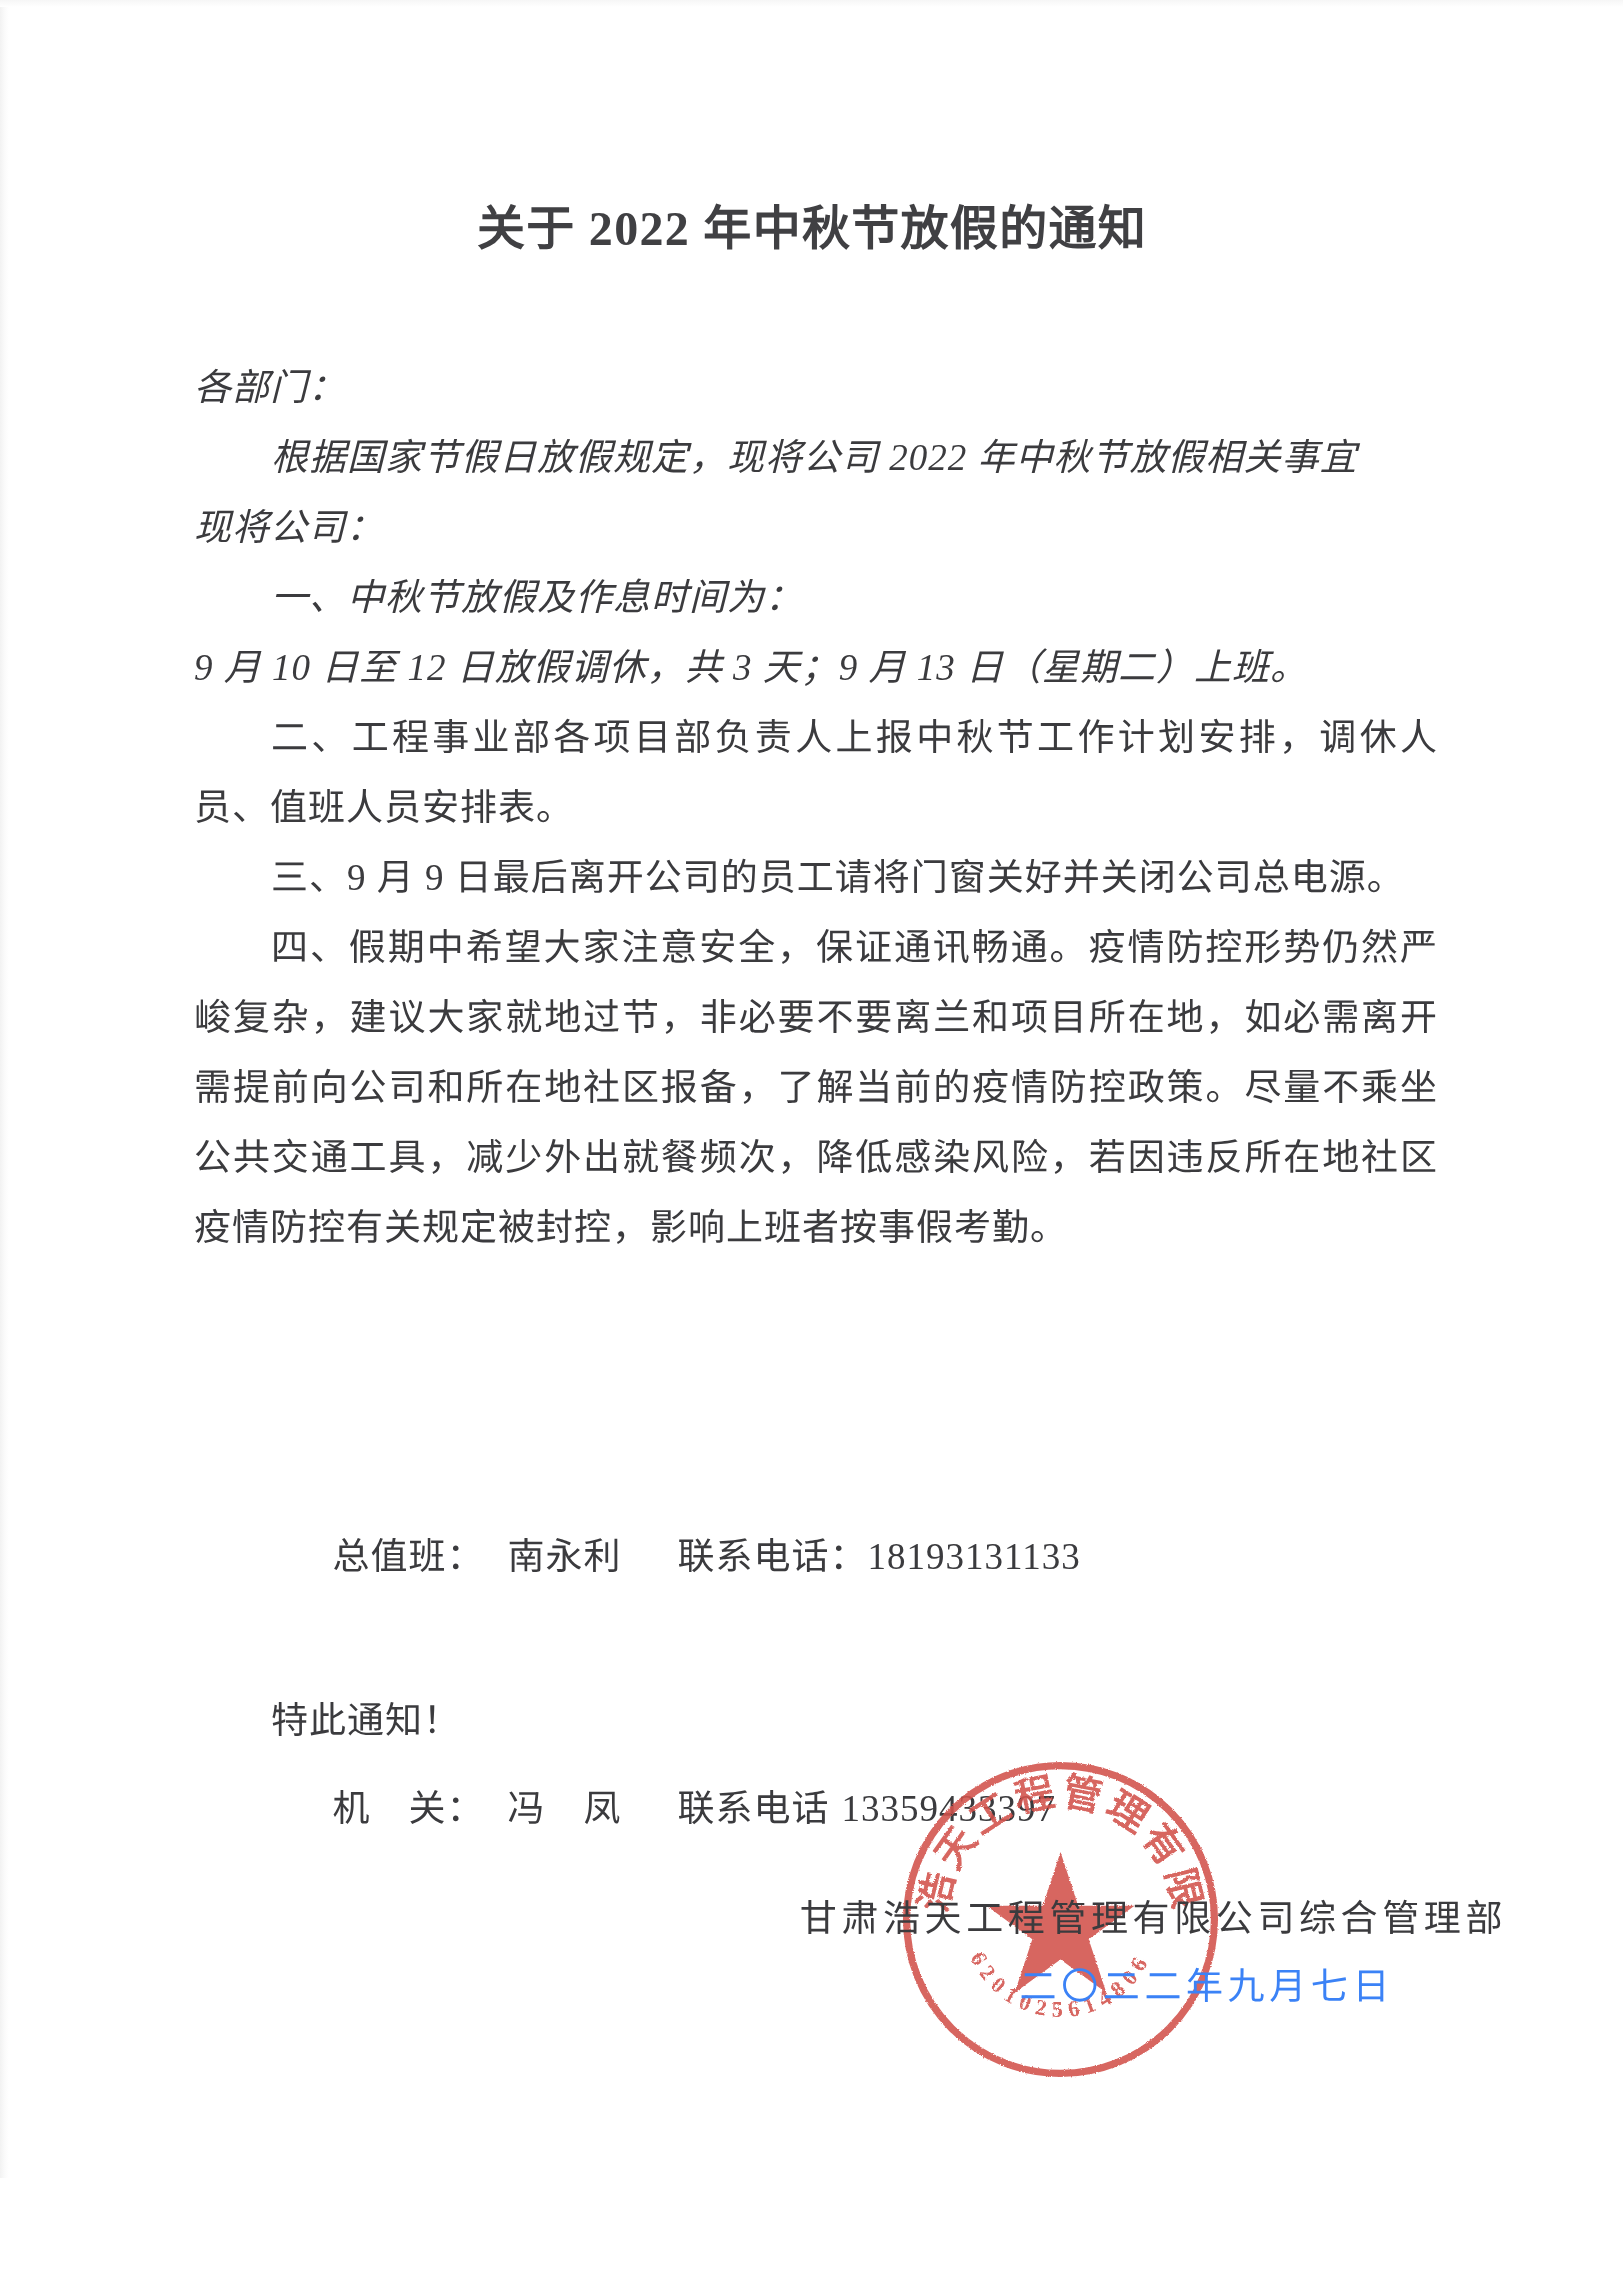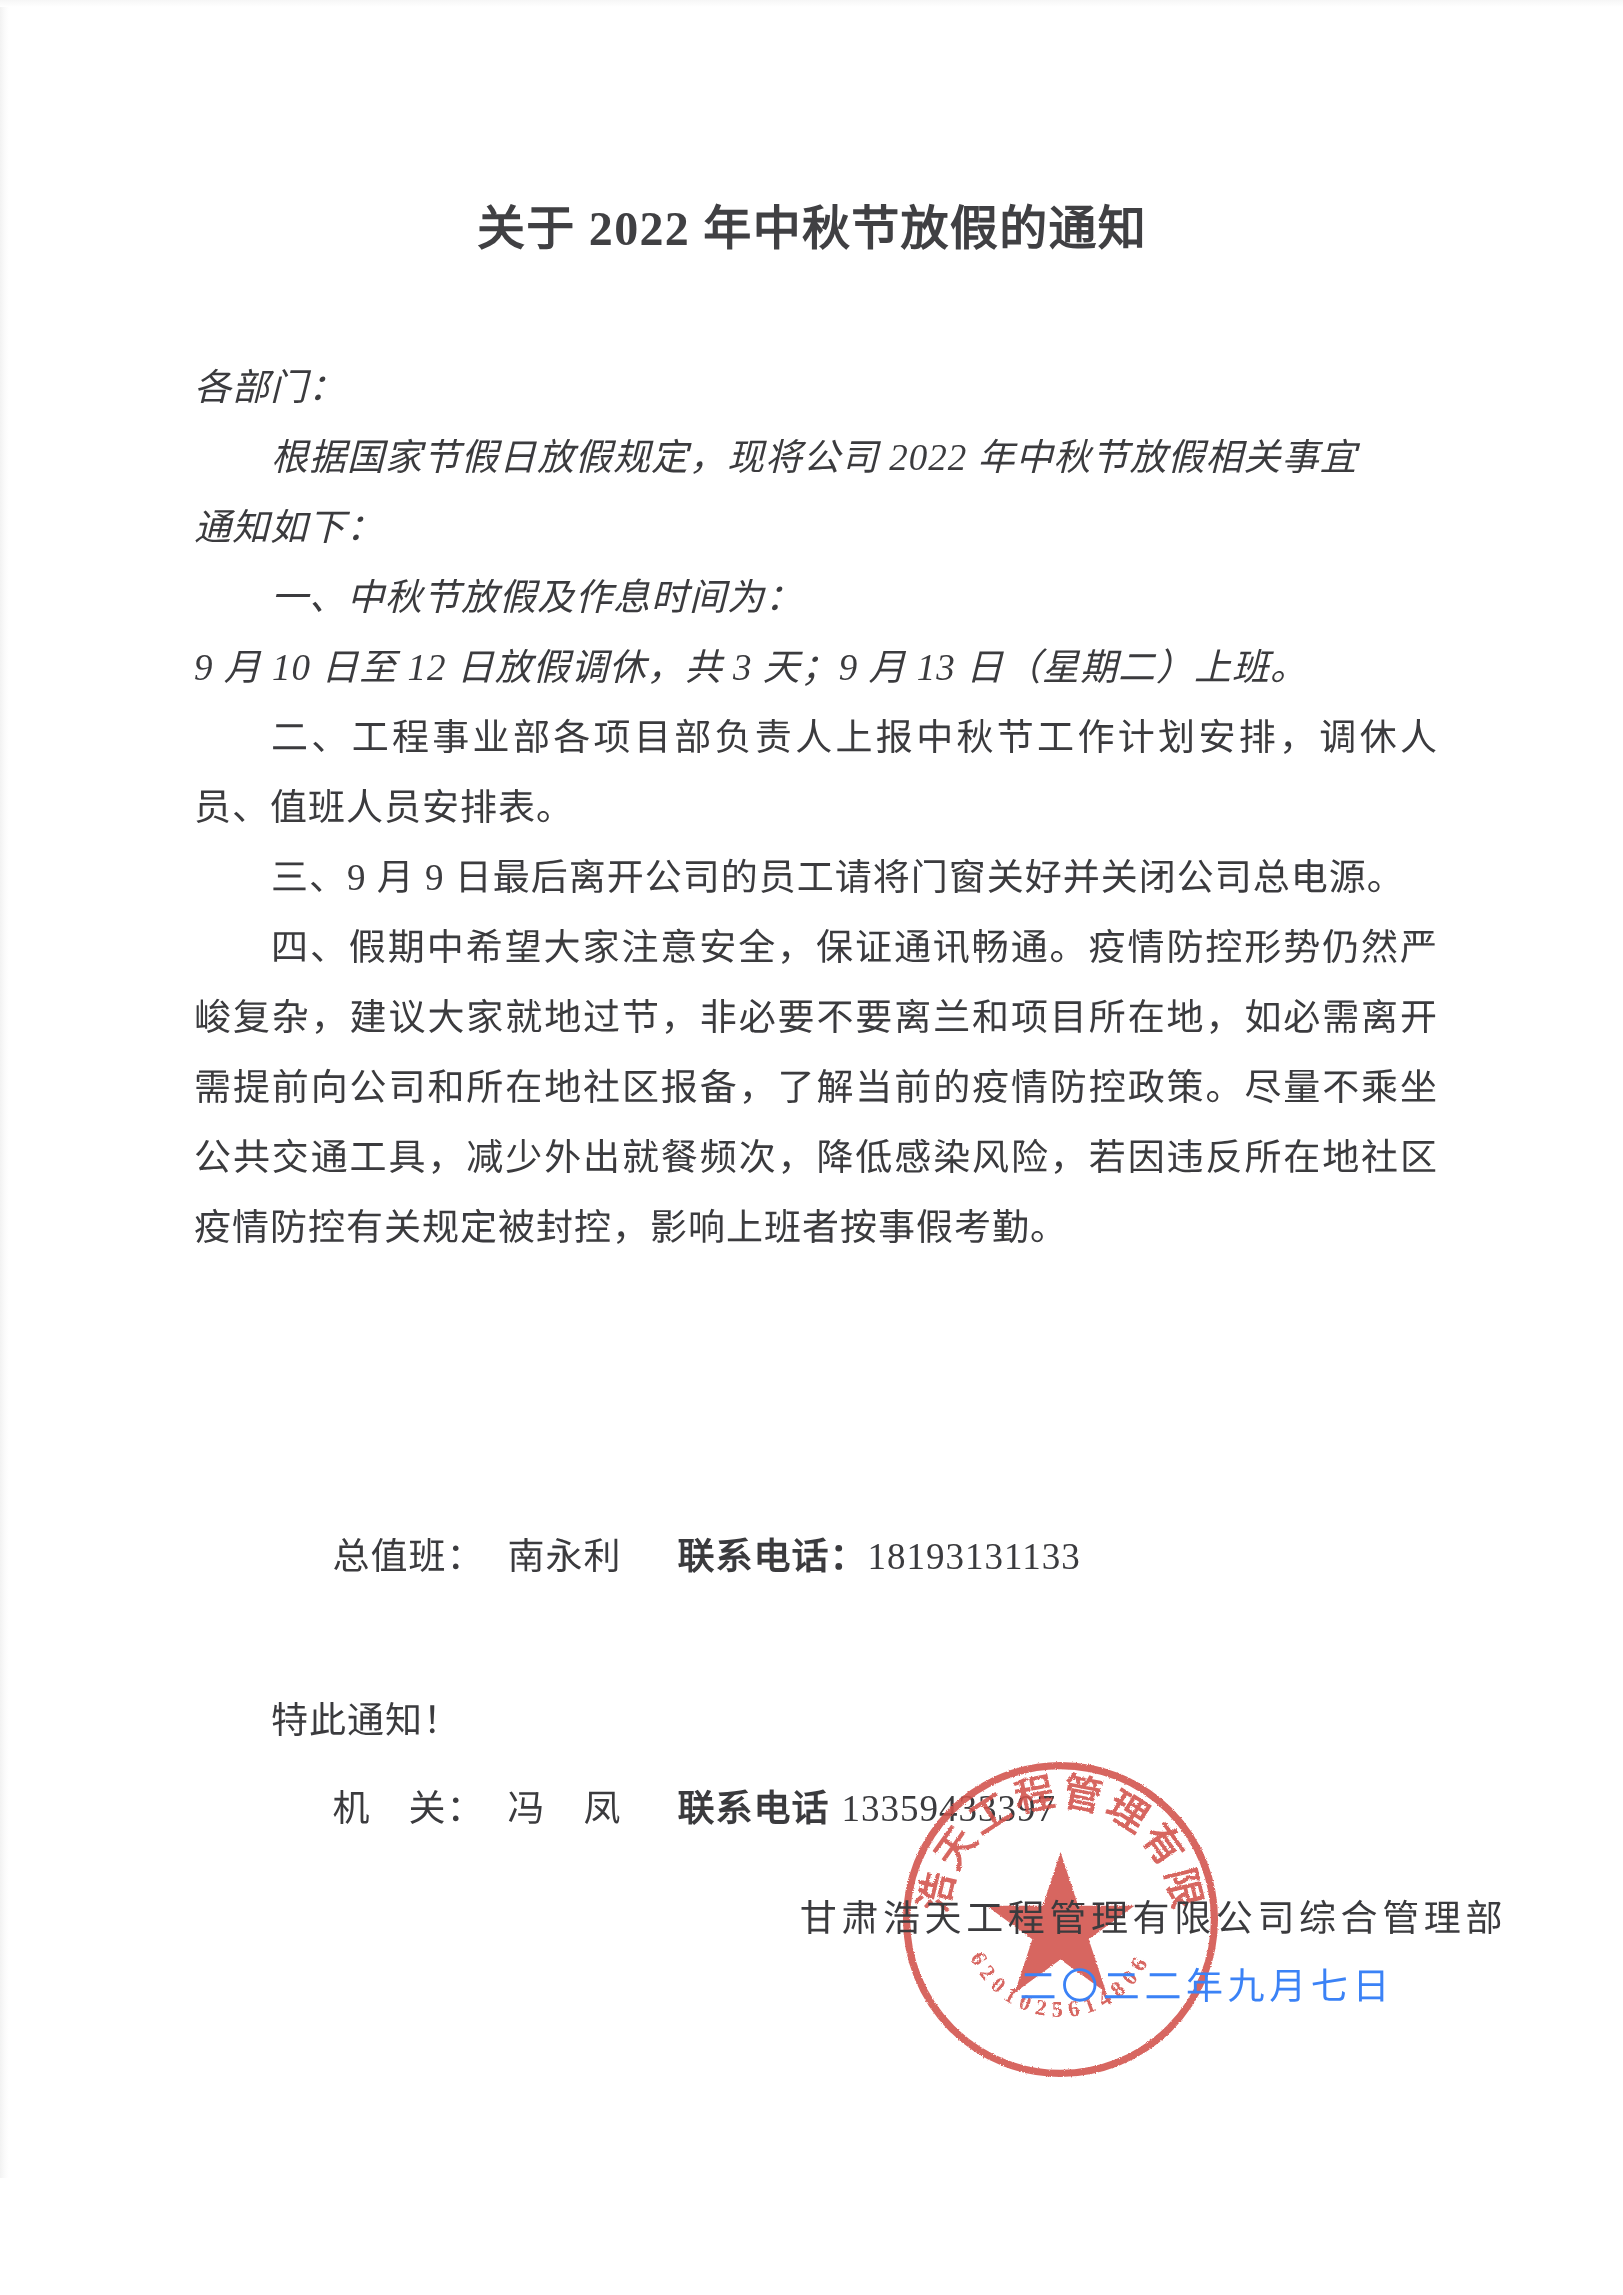--- a/index.html
+++ b/index.html
@@ -105,21 +105,20 @@
   }
 
   .contact-name {
     display: inline-block;
     min-width: 170px;
   }
 
   .contact-phone-label {
     display: inline-block;
     min-width: 164px;
-    font-weight: bold;
   }
 
   .closing {
     position: absolute;
     left: 194px;
     top: 1686px;
     font-size: 37px;
     line-height: 70px;
     color: #3b3b3e;
     letter-spacing: 1px;
@@ -174,21 +173,21 @@
   <div class="scan-edge-top"></div>
 
   <div class="doc-title">关于 2022 年中秋节放假的通知</div>
 
   <div class="body-block">
 
     <div class="line">各部门：</div>
 
     <div class="line indent-2">根据国家节假日放假规定，现将公司 2022 年中秋节放假相关事宜</div>
 
-    <div class="line">通知如下：</div>
+    <div class="line">现将公司：</div>
 
     <div class="line indent-2">一、中秋节放假及作息时间为：</div>
 
     <div class="line">9 月 10 日至 12 日放假调休，共 3 天；9 月 13 日（星期二）上班。</div>
 
     <div class="para">二、工程事业部各项目部负责人上报中秋节工作计划安排，调休人员、值班人员安排表。</div>
 
     <div class="para">三、9 月 9 日最后离开公司的员工请将门窗关好并关闭公司总电源。</div>
 
     <div class="para">四、假期中希望大家注意安全，保证通讯畅通。疫情防控形势仍然严峻复杂，建议大家就地过节，非必要不要离兰和项目所在地，如必需离开需提前向公司和所在地社区报备，了解当前的疫情防控政策。尽量不乘坐公共交通工具，减少外出就餐频次，降低感染风险，若因违反所在地社区疫情防控有关规定被封控，影响上班者按事假考勤。</div>

